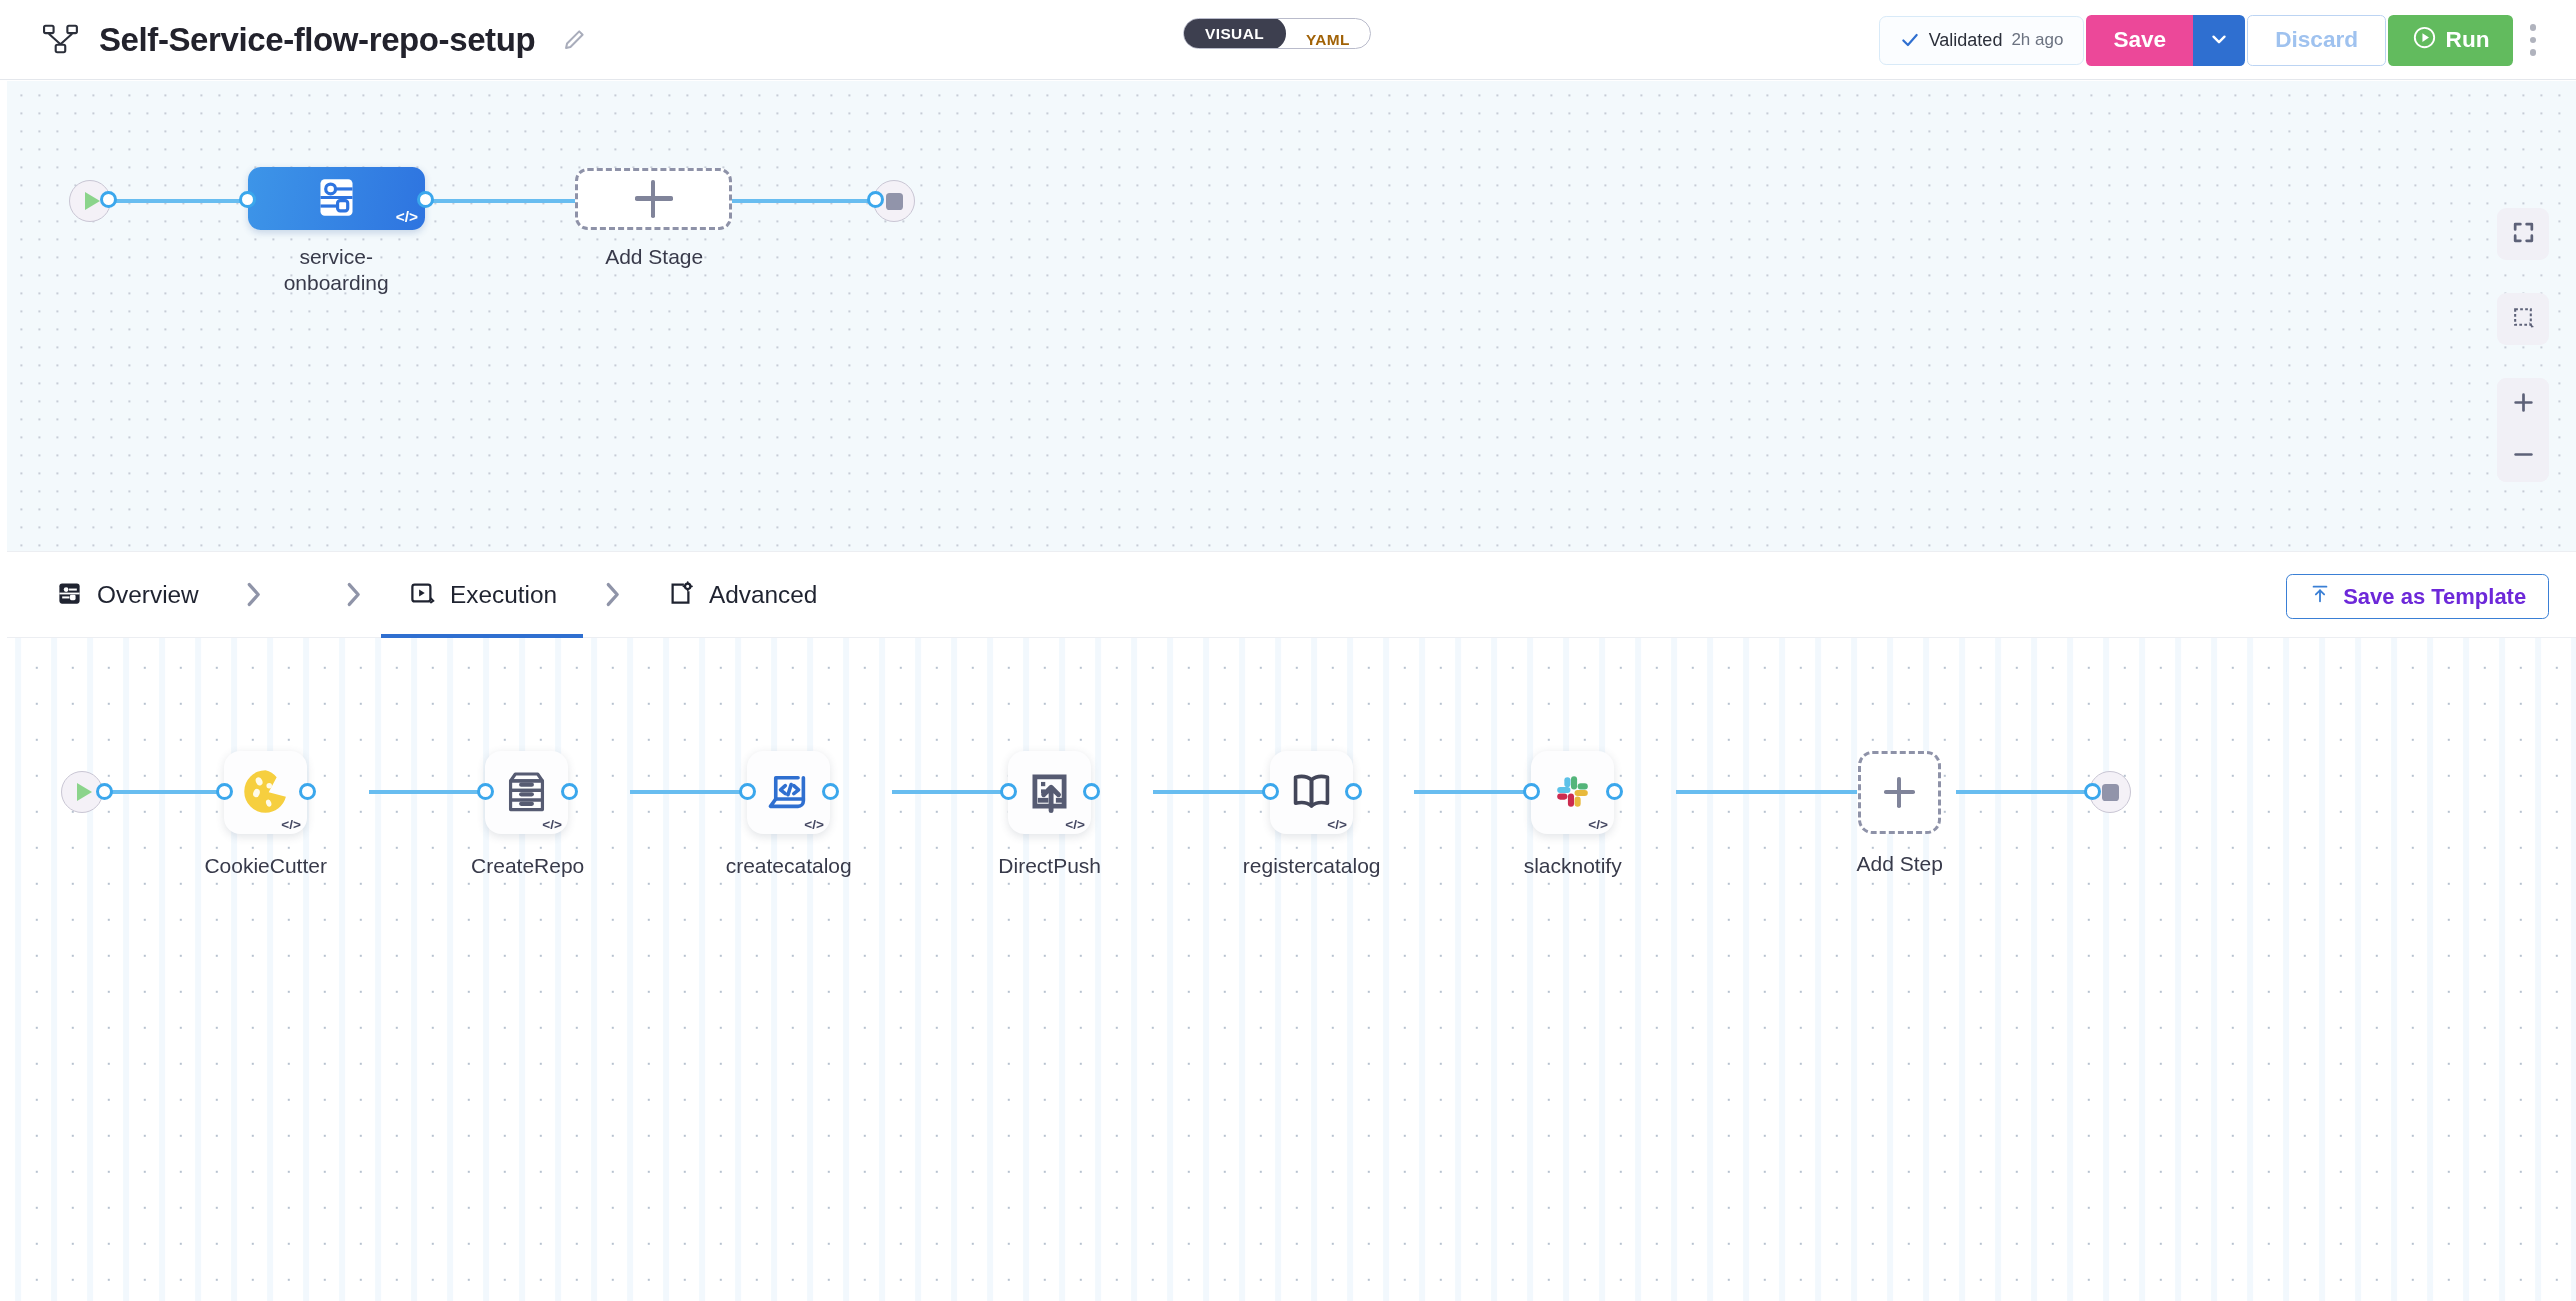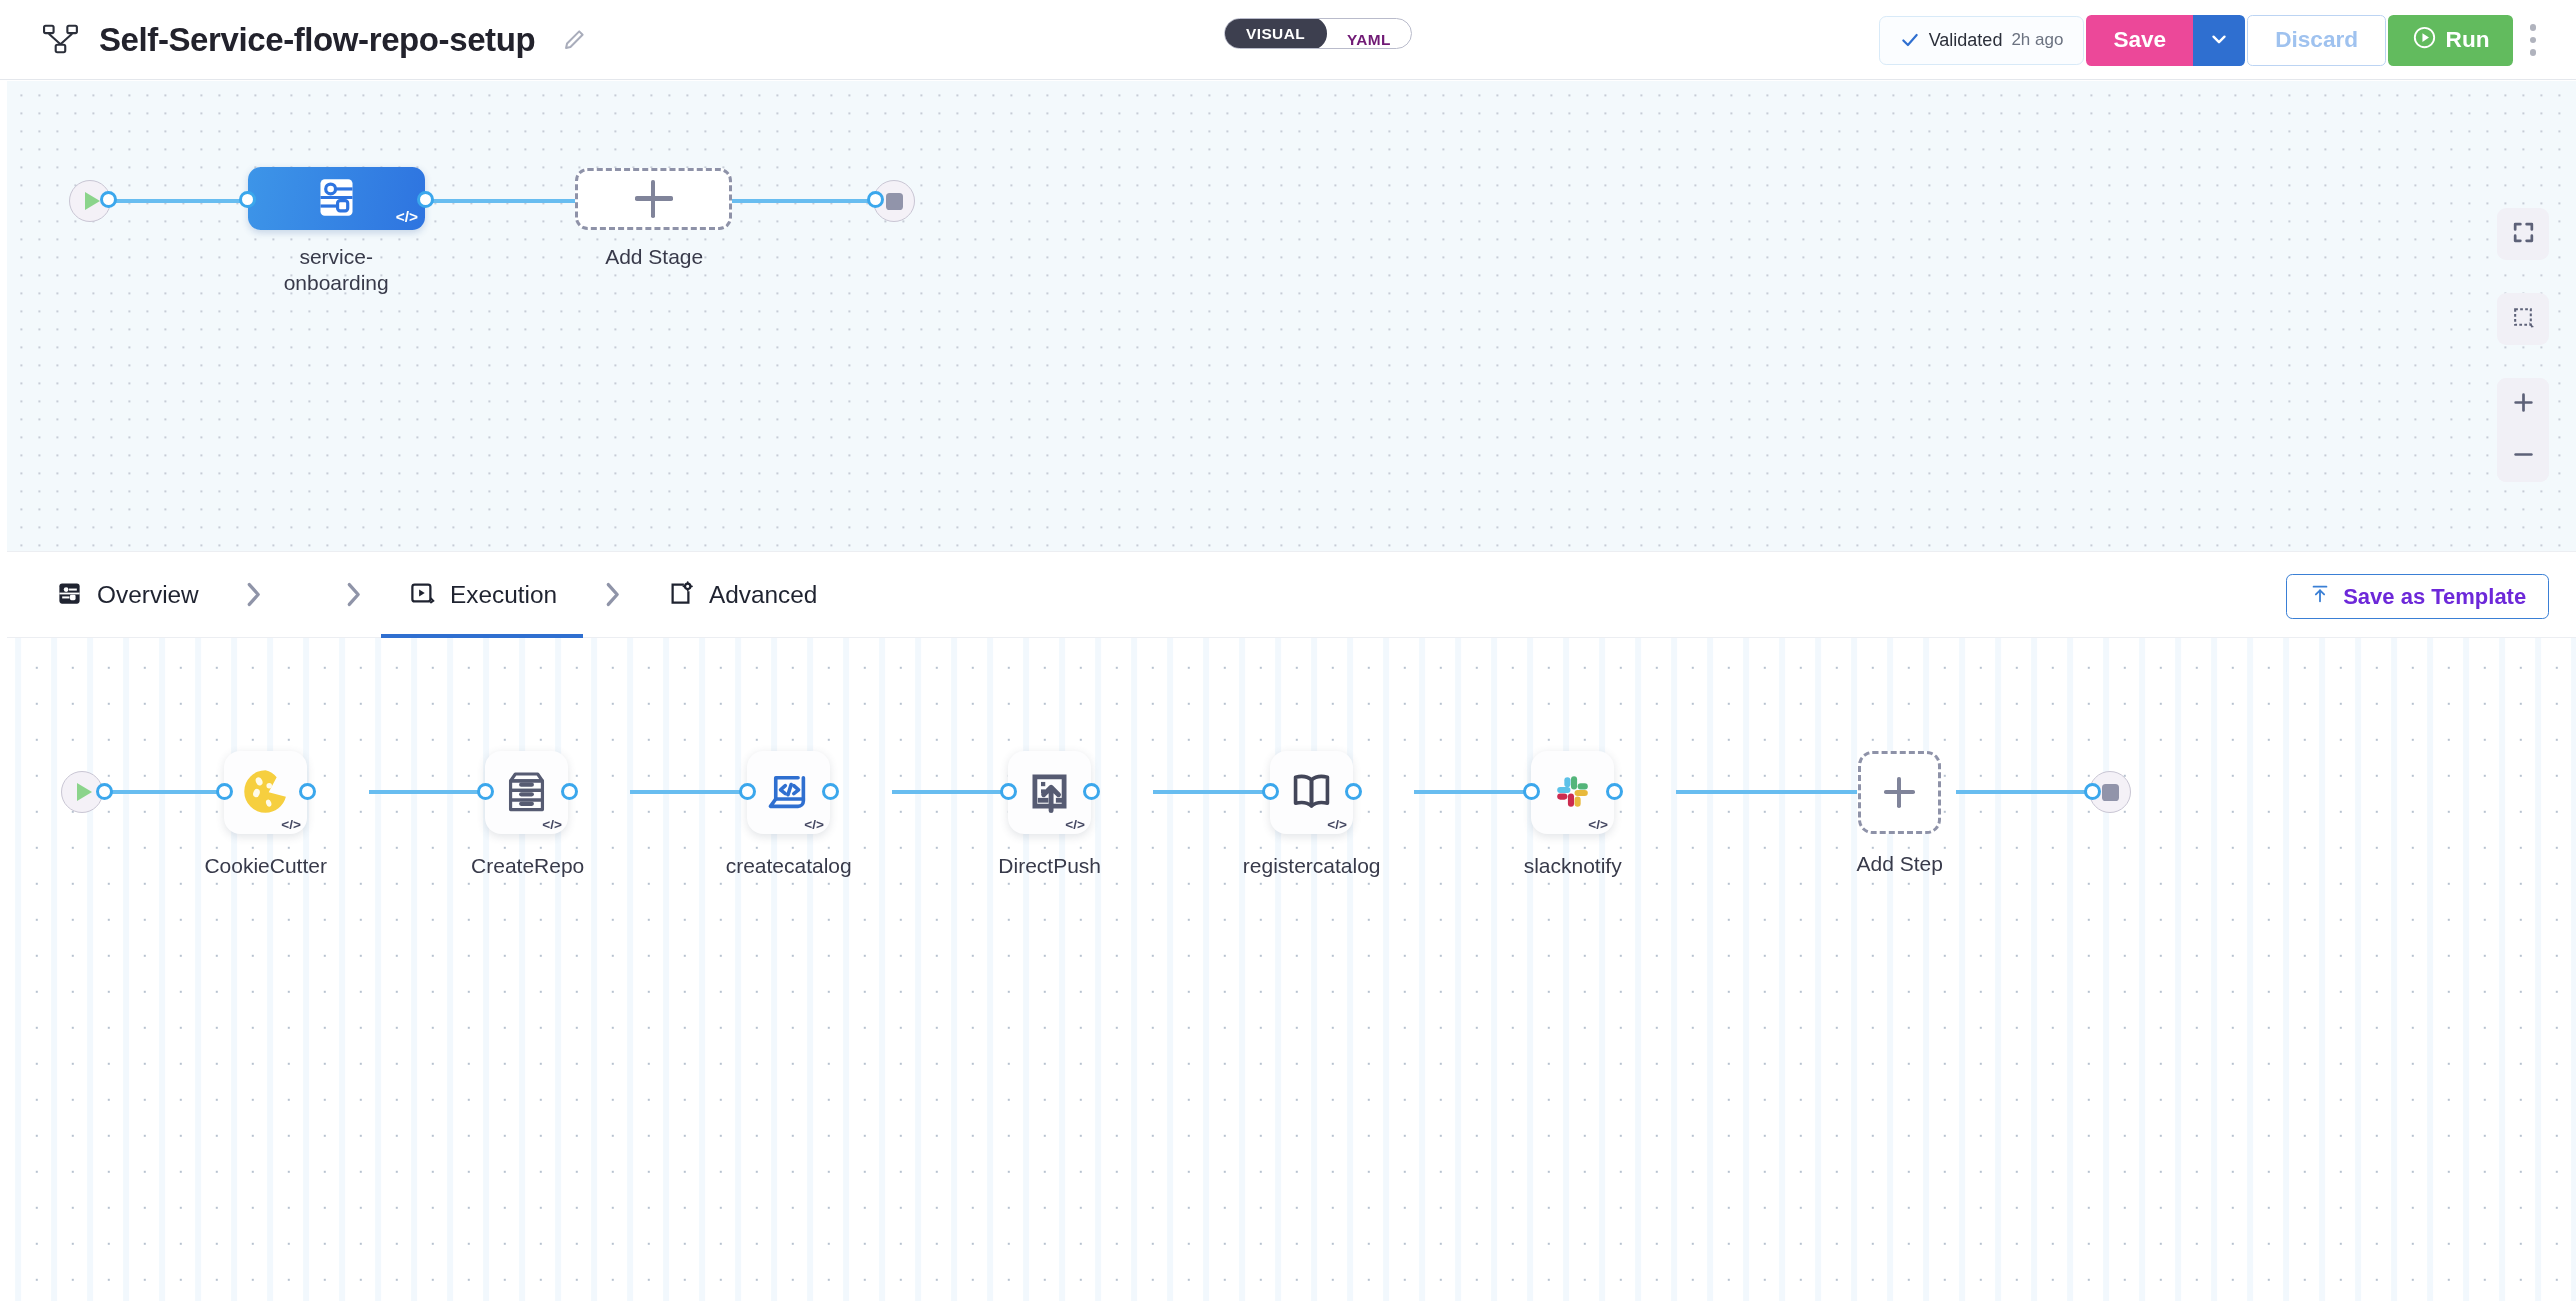--- a/index.html
+++ b/index.html
@@ -18,29 +18,29 @@
     display: flex; align-items: center;
   }
   .hdr-left { display:flex; align-items:center; gap: 20px; padding-left: 43px; }
   .pipeline-icon { width: 36px; height: 31px; display:block; }
   .pipeline-title {
     font-size: 33px; font-weight: 700; color: #22222c; letter-spacing: -0.4px;
     white-space: nowrap;
   }
   .edit-pencil { width: 27px; height: 27px; margin-left: 5.4px; display:block; cursor:pointer; }
 
-  .hdr-center { position:absolute; left: 1224px; top: 18px; }
+  .hdr-center { position:absolute; left: 1183px; top: 18px; }
   .seg {
     display:flex; align-items:center; height: 31px;
     border: 1.4px solid #b9bbcb; border-radius: 16.3px; background: #fff;
     overflow: hidden;
   }
   .seg-item {
     font-size: 15.4px; font-weight: 700; letter-spacing: 0.4px;
-    padding: 0 20px; height: 19px; line-height: 31px; color: #701a75; cursor: pointer;
+    padding: 0 20px; height: 19px; line-height: 31px; color: #a16207; cursor: pointer;
   }
   .seg-item.active {
     background: #3d3f4f; color: #ffffff; border-radius: 16.3px; margin: -0.9px 0 -0.9px -0.9px;
     height: 33px; line-height: 33px; padding: 0 22px;
   }
 
   .hdr-right {
     position: absolute; right: 25px; top: 0; height: 80px;
     display: flex; align-items: center; gap: 2px;
   }

